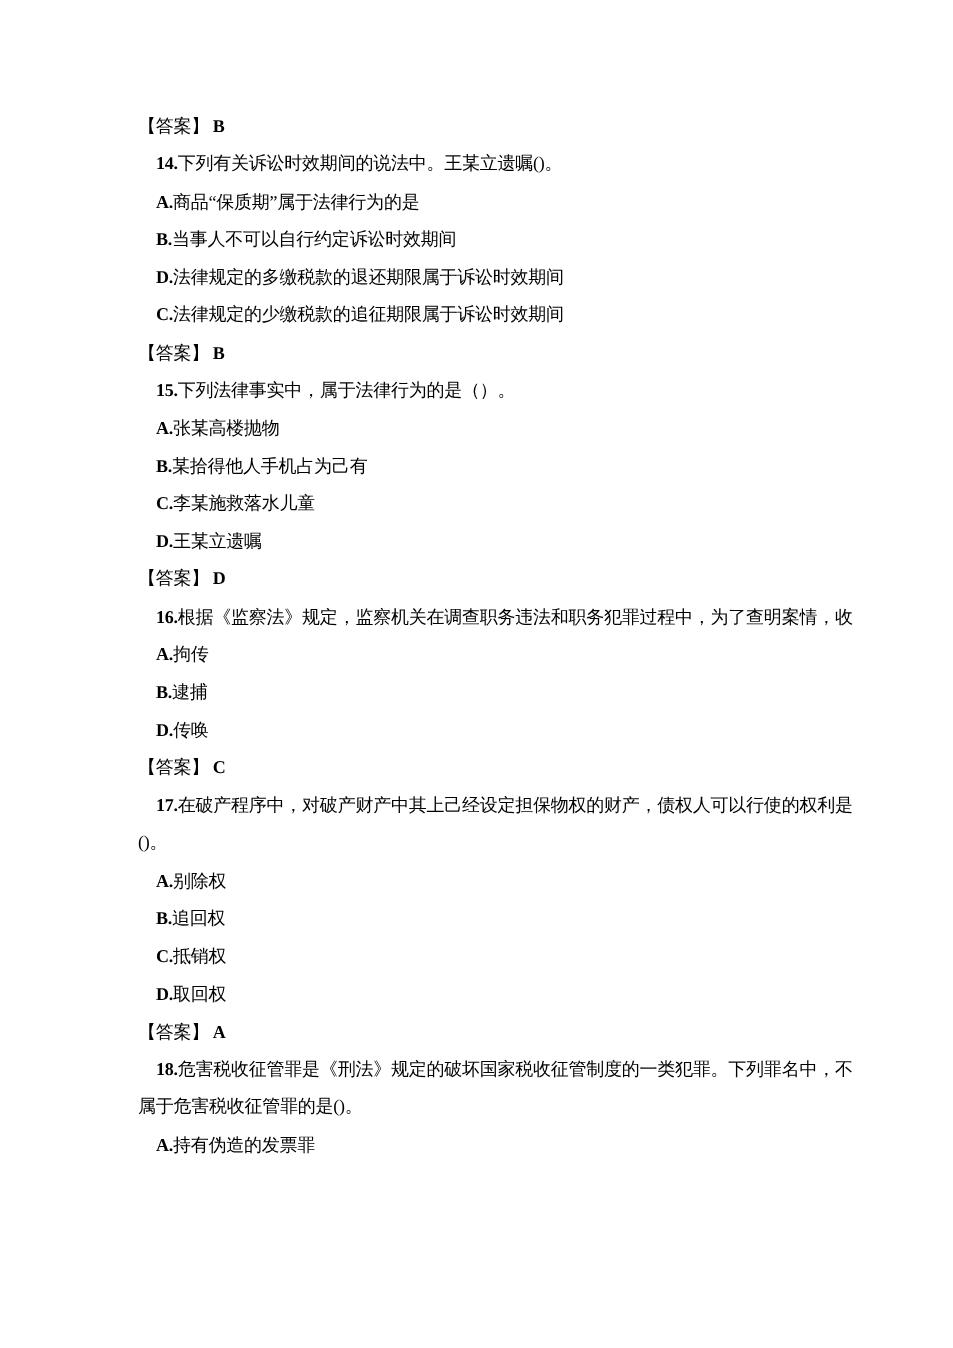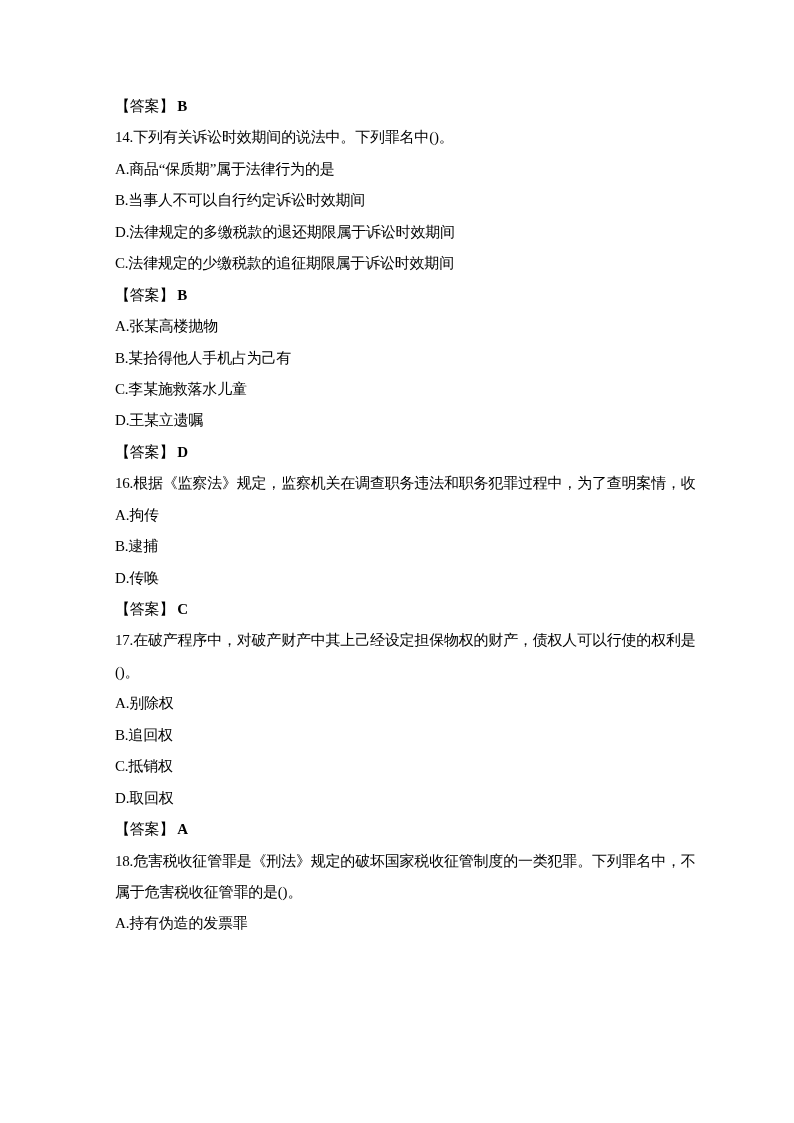--- a/index.html
+++ b/index.html
@@ -22,46 +22,48 @@
     color: #000000;
     font-size: 15px;
   }
   .line {
     line-height: 31.45px;
     height: 31.45px;
     white-space: nowrap;
     letter-spacing: -0.2px;
   }
   .pre {
-    font-weight: 400;
+    font-weight: 700;
+    margin-left: 15px;
   }
   .suf {
     font-weight: 700;
     margin-left: 3px;
   }
 </style>
 </head>
 <body>
 
 <div class="page" style="background: rgb(255, 255, 255); color: rgb(0, 0, 0);">
   <div id="doc">
   <div class="line"><span class="txt">【答案】</span><span class="suf">B</span></div>
 
-  <div class="line"><span class="pre">14.</span><span class="txt">下列有关诉讼时效期间的说法中。下列罪名中()。</span></div>
+  <div class="line"><span class="pre">14.</span><span class="txt">下列有关诉讼时效期间的说法中。王某立遗嘱()。</span></div>
 
   <div class="line"><span class="pre">A.</span><span class="txt">商品“保质期”属于法律行为的是</span></div>
 
   <div class="line"><span class="pre">B.</span><span class="txt">当事人不可以自行约定诉讼时效期间</span></div>
 
   <div class="line"><span class="pre">D.</span><span class="txt">法律规定的多缴税款的退还期限属于诉讼时效期间</span></div>
 
   <div class="line"><span class="pre">C.</span><span class="txt">法律规定的少缴税款的追征期限属于诉讼时效期间</span></div>
 
   <div class="line"><span class="txt">【答案】</span><span class="suf">B</span></div>
 
+  <div class="line"><span class="pre">15.</span><span class="txt">下列法律事实中，属于法律行为的是（）。</span></div>
 
   <div class="line"><span class="pre">A.</span><span class="txt">张某高楼抛物</span></div>
 
   <div class="line"><span class="pre">B.</span><span class="txt">某拾得他人手机占为己有</span></div>
 
   <div class="line"><span class="pre">C.</span><span class="txt">李某施救落水儿童</span></div>
 
   <div class="line"><span class="pre">D.</span><span class="txt">王某立遗嘱</span></div>
 
   <div class="line"><span class="txt">【答案】</span><span class="suf">D</span></div>

